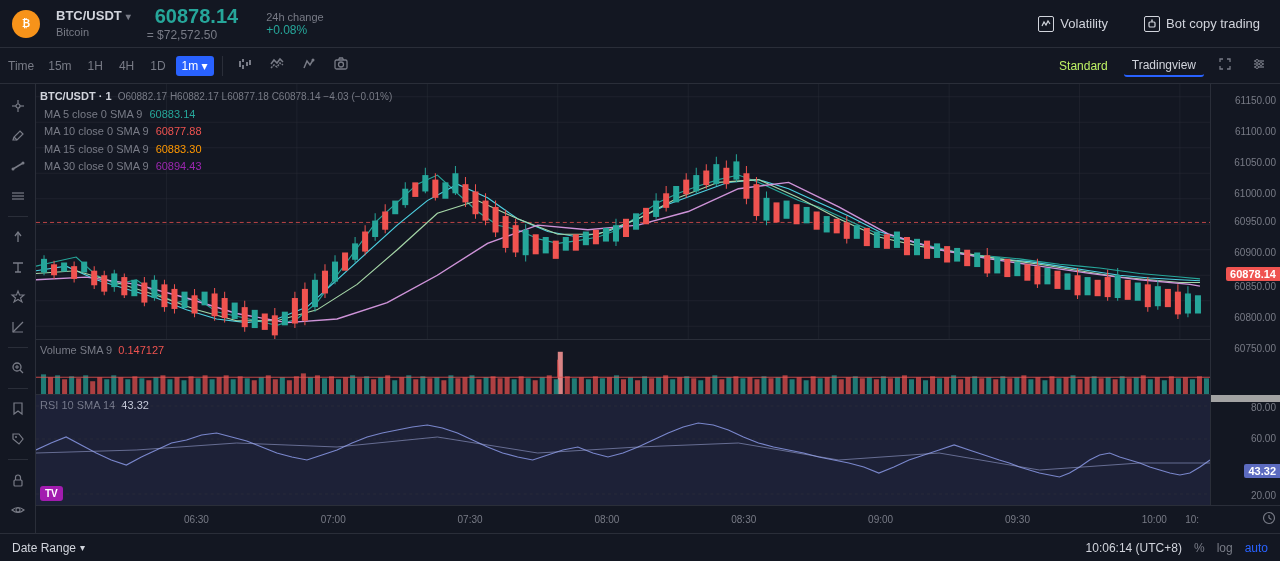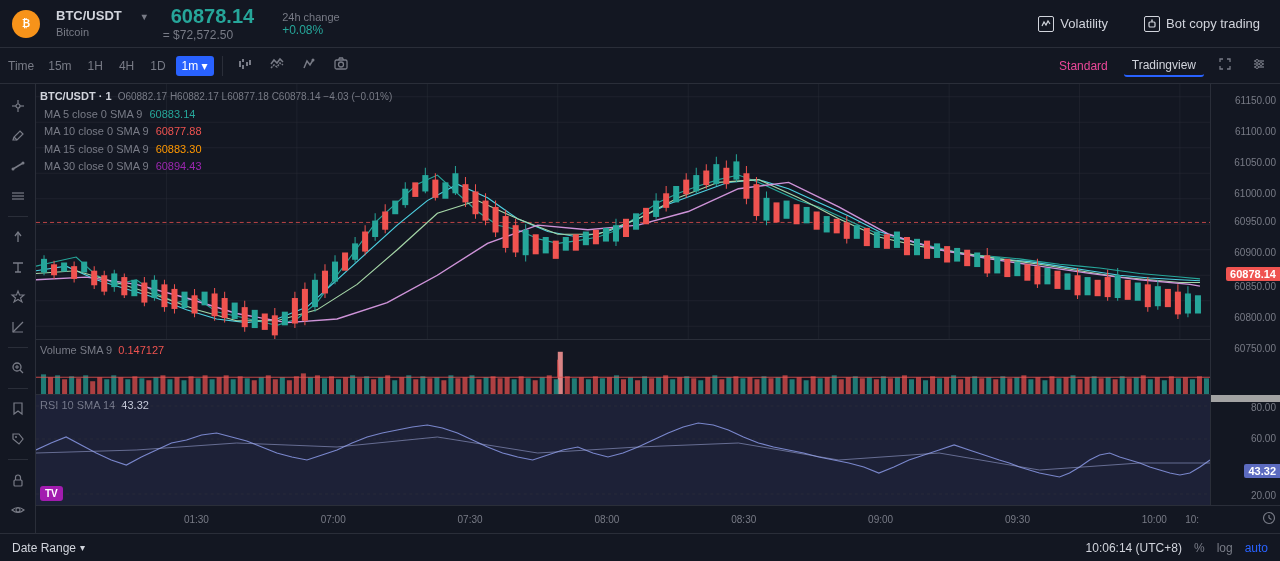--- a/index.html
+++ b/index.html
@@ -36,21 +36,21 @@
       display: flex;
       flex-direction: column;
       line-height: 1.3;
     }
     .pair-name {
       font-weight: 700;
       font-size: 13px;
       color: #d1d4dc;
       display: flex;
       align-items: center;
-      gap: 20px;
+      gap: 4px;
     }
     .pair-sub {
       font-size: 11px;
       color: #787b86;
     }
     .price-main {
       font-size: 20px;
       font-weight: 700;
       color: #26a69a;
       margin-left: 8px;
@@ -137,21 +137,21 @@
     .toolbar-right {
       margin-left: auto;
       display: flex;
       align-items: center;
       gap: 8px;
     }
     .view-btn {
       padding: 3px 8px;
       border-radius: 3px;
       cursor: pointer;
-      color: #ec4899;
+      color: #bef264;
       font-size: 12px;
     }
     .view-btn.active { color: #d1d4dc; border-bottom: 2px solid #2962ff; }
 
     
     .chart-container {
       display: flex;
       height: calc(561px - 48px - 36px - 28px); 
       position: relative;
     }
@@ -1009,21 +1009,21 @@
           <span class="price-axis-label" style="top:5%;">80.00</span>
           <span class="price-axis-label" style="top:35%;">60.00</span>
           <span class="price-axis-label" style="top:90%;">20.00</span>
 
           <div class="indicator-badge" style="top:60%; background:#5c6bc0;">43.32</div>
         </div>
       </div>
     </div>
 
     <div class="time-axis" style="padding-left:36px;">
-      <span class="time-label" style="left:calc(36px + 10%);">01:30</span>
+      <span class="time-label" style="left:calc(36px + 10%);">06:30</span>
       <span class="time-label" style="left:calc(36px + 21%);">07:00</span>
       <span class="time-label" style="left:calc(36px + 32%);">07:30</span>
       <span class="time-label" style="left:calc(36px + 43%);">08:00</span>
       <span class="time-label" style="left:calc(36px + 54%);">08:30</span>
       <span class="time-label" style="left:calc(36px + 65%);">09:00</span>
       <span class="time-label" style="left:calc(36px + 76%);">09:30</span>
       <span class="time-label" style="left:calc(36px + 87%);">10:00</span>
       <span class="time-label" style="right:74px;">10:</span>
 
       <span style="position:absolute; right:4px; color:#787b86;">

